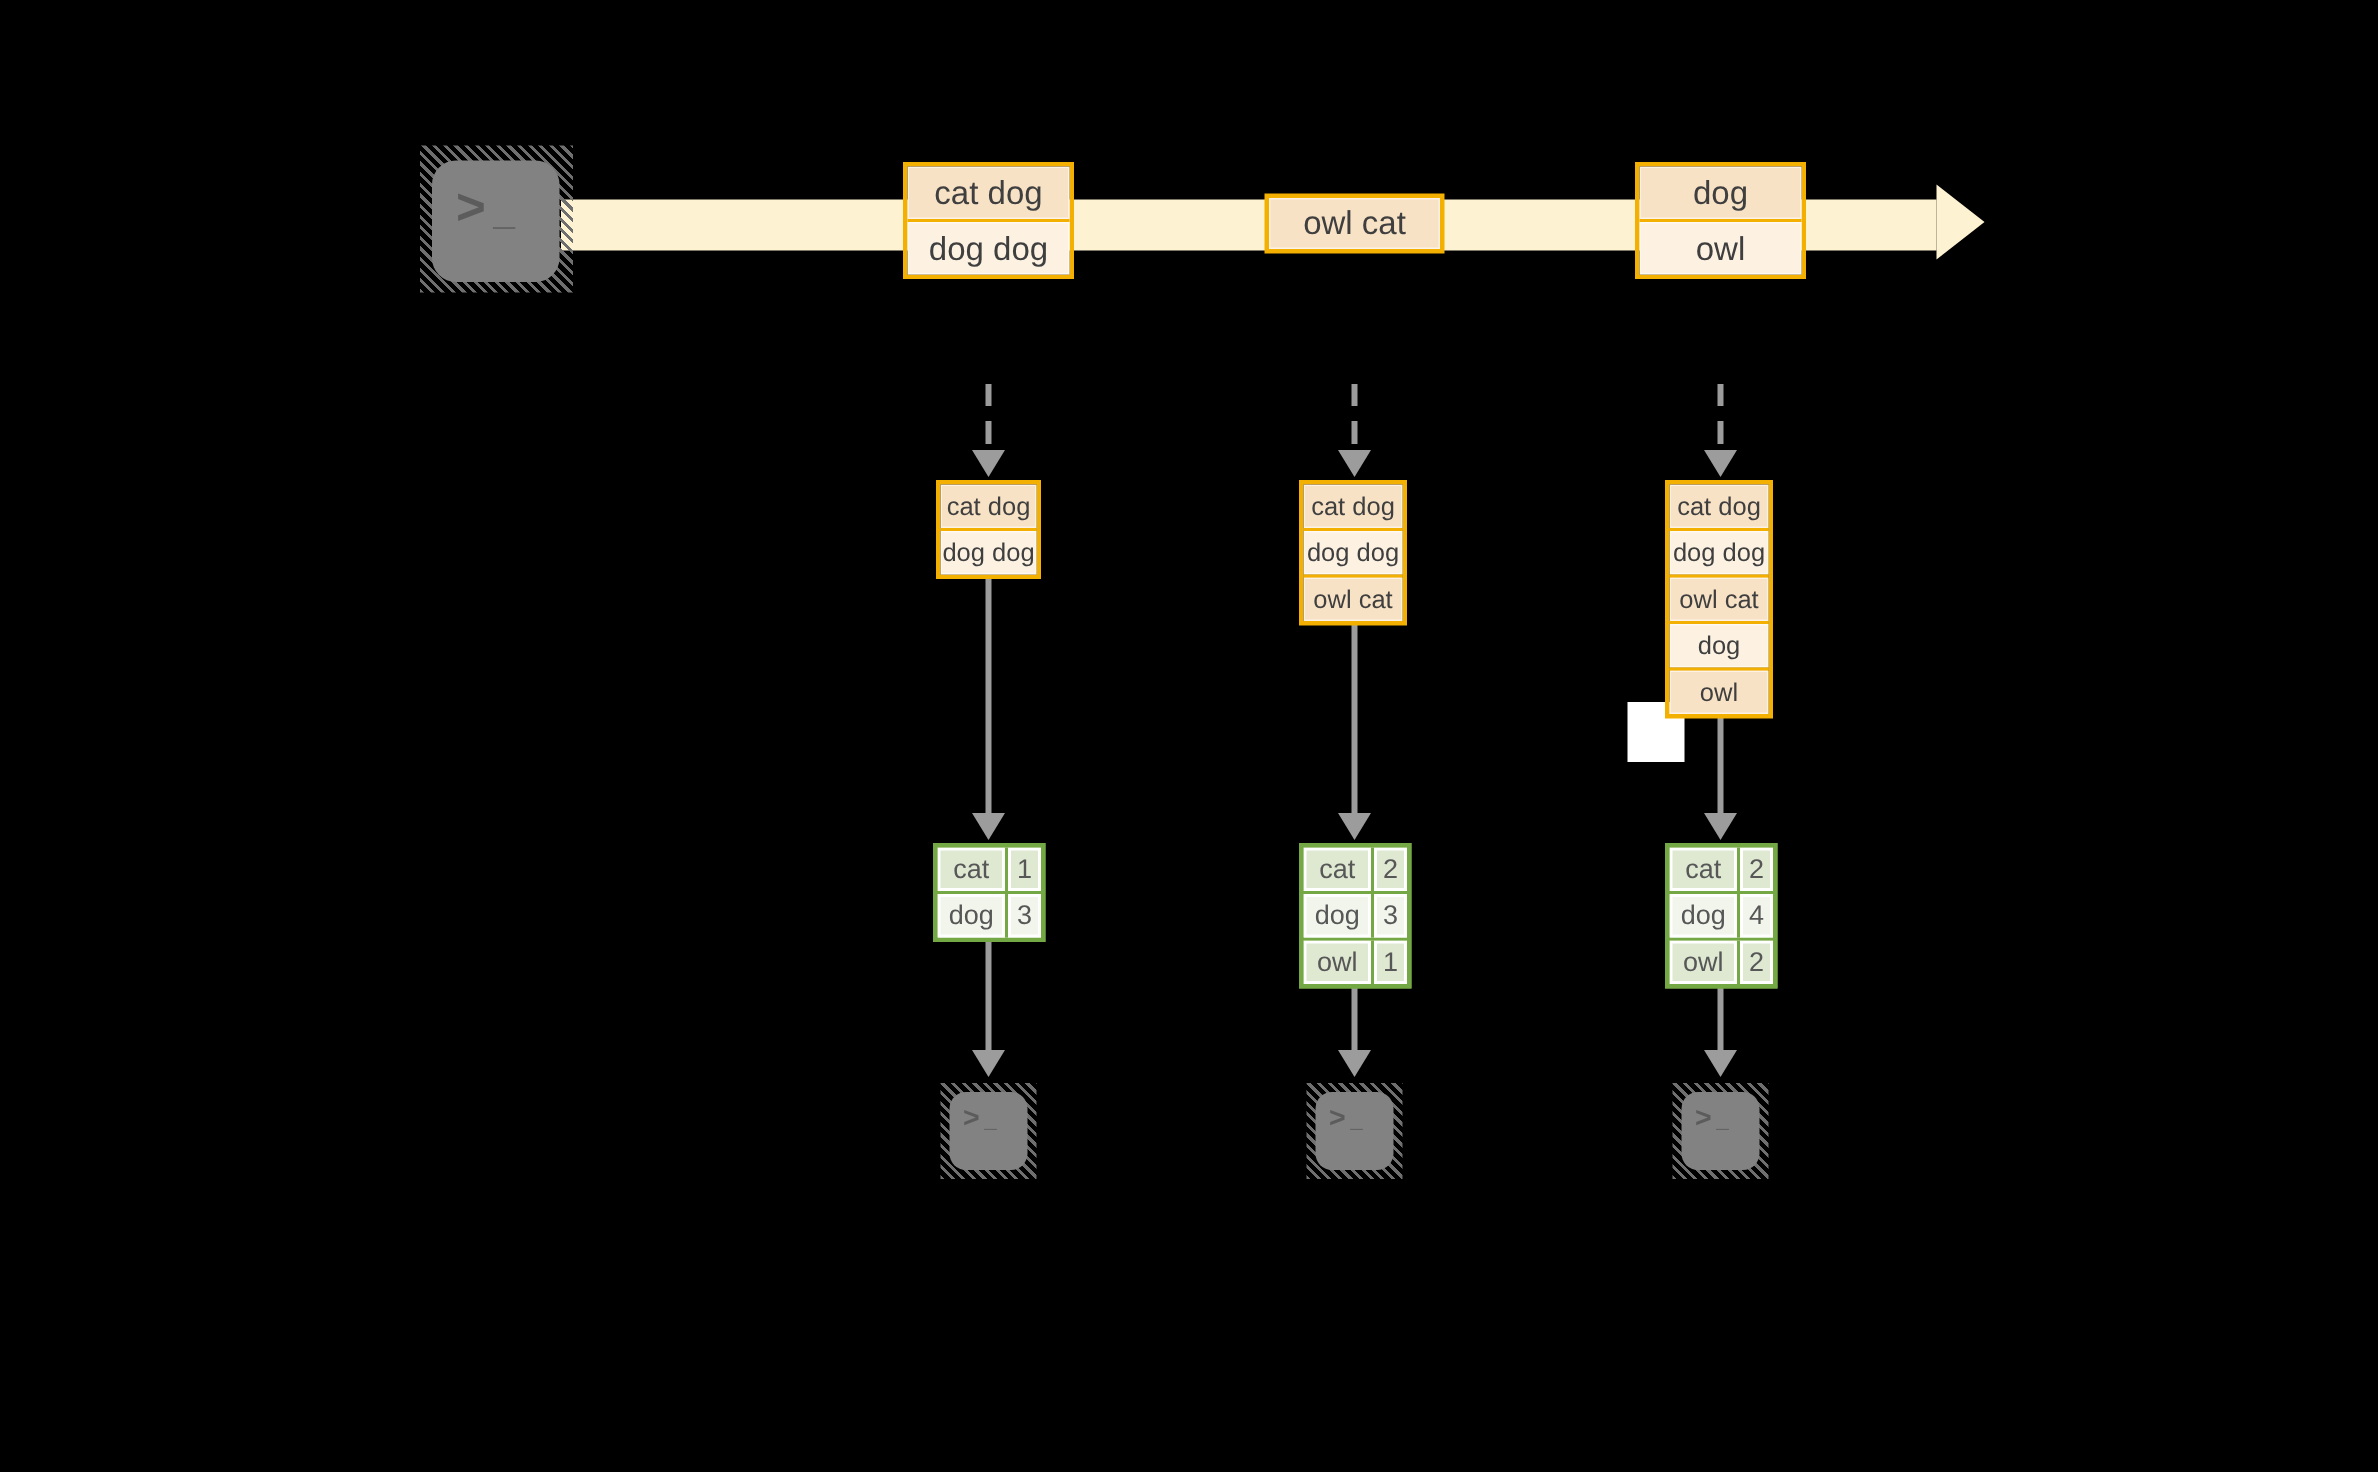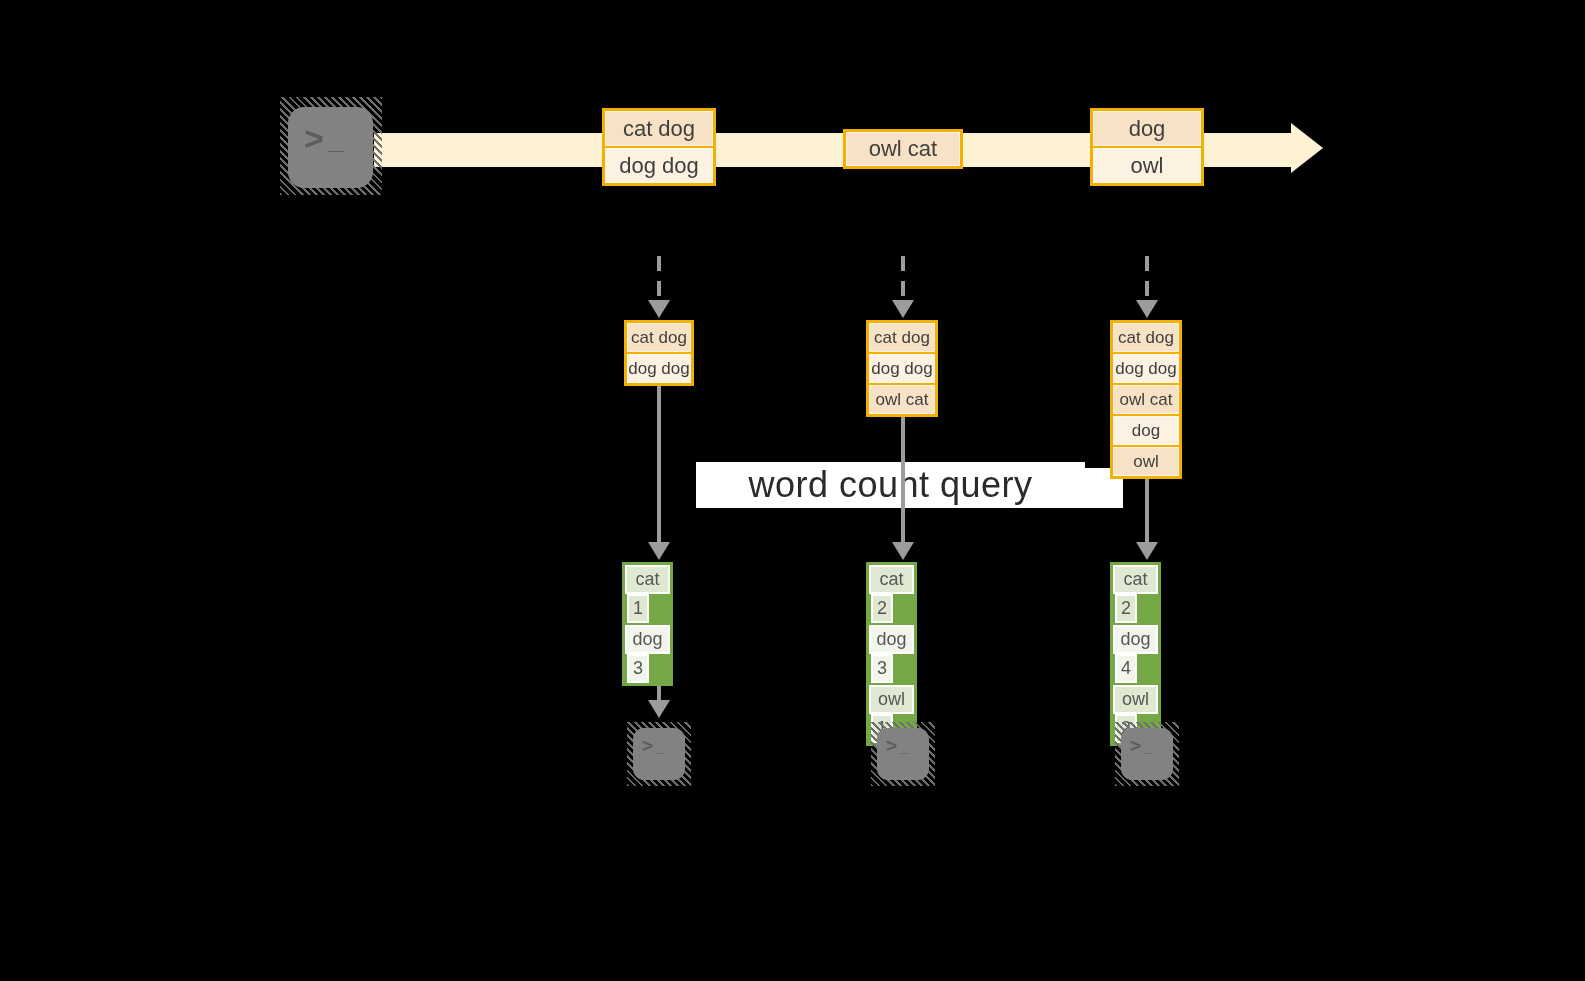--- a/index.html
+++ b/index.html
@@ -52,21 +52,21 @@
   .head-down{width:0;height:0;border-left:11px solid transparent;border-right:11px solid transparent;
     border-top:18px solid var(--arrow-gray);z-index:2;}
 
   
   .qband{background:#fff;z-index:1;display:flex;align-items:center;justify-content:center;}
   .qband .qtext{font-size:36px;font-weight:300;color:#2b2b2b;letter-spacing:.5px;}
   .qpatch{background:#fff;z-index:1;}
 
   
   .gtable{border:3px solid var(--table-border);z-index:3;box-sizing:border-box;background:var(--table-border);}
-  .grow{display:flex;flex-direction:column;}
+  .grow{display:flex;}
   .grow + .grow{border-top:2px solid var(--table-border);}
   .gcell{height:29px;display:flex;align-items:center;justify-content:center;
     color:#575757;font-size:18px;box-shadow:inset 0 0 0 2px #fff;}
   .gcell.word{width:45px;}
   .gcell.num{width:22px;border-left:2px solid var(--table-border);}
   .grow.dark .gcell{background:var(--table-fill-dark);}
   .grow.light .gcell{background:var(--table-fill-light);}
 </style>
 </head>
 <body>
@@ -115,23 +115,20 @@
     <div class="orow small dark">owl cat</div>
   </div>
   <div class="abs obox" style="left:1110px;top:320px;width:72px;">
     <div class="orow small dark">cat dog</div>
     <div class="orow small light">dog dog</div>
     <div class="orow small dark">owl cat</div>
     <div class="orow small light">dog</div>
     <div class="orow small dark">owl</div>
   </div>
 
-  <div class="abs qband" style="left:696px;top:462px;width:389px;height:46px;">
-    <span class="qtext">word count query</span>
-  </div>
   <div class="abs qpatch" style="left:1085px;top:468px;width:38px;height:40px;"></div>
 
   <div class="abs vline" style="left:657px;top:384px;height:158px;"></div>
   <div class="abs head-down" style="left:648px;top:542px;"></div>
   <div class="abs vline" style="left:901px;top:415px;height:127px;"></div>
   <div class="abs head-down" style="left:892px;top:542px;"></div>
   <div class="abs vline" style="left:1145px;top:477px;height:65px;"></div>
   <div class="abs head-down" style="left:1136px;top:542px;"></div>
 
   <div class="abs gtable" style="left:622px;top:562px;">

